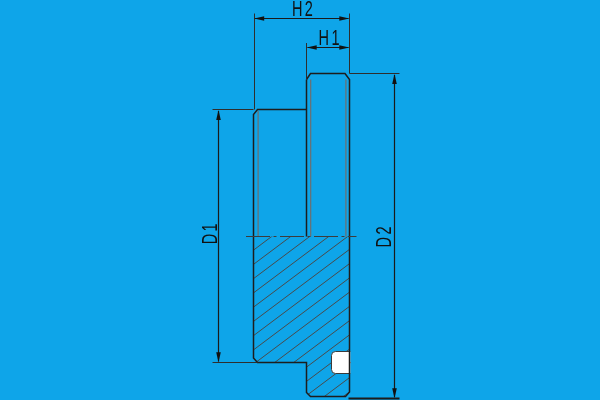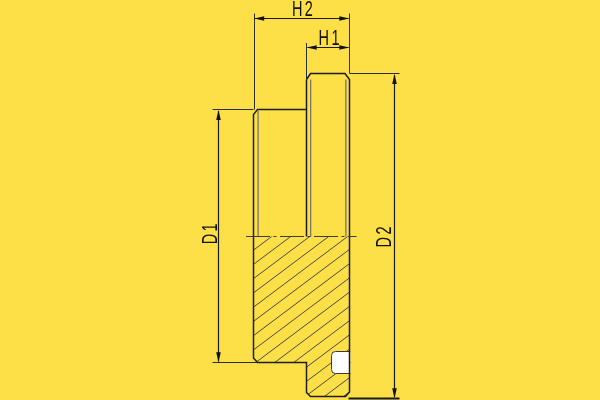--- a/index.html
+++ b/index.html
@@ -1,16 +1,16 @@
 <!DOCTYPE html>
 <html><head>
 <meta charset="utf-8">
 <style>
   html,body{margin:0;padding:0;background:#ffffff;}
-  .page{width:600px;height:400px;position:relative;background:#fde047;overflow:hidden;}
+  .page{width:600px;height:400px;position:relative;background:#0ea5e9;overflow:hidden;}
   text{font-family:"Liberation Sans",sans-serif;fill:#111;}
 </style>
 </head>
 <body>
 <div class="page">
 <svg width="600" height="400" viewBox="0 0 600 400" xmlns="http://www.w3.org/2000/svg">
 <defs>
   <clipPath id="sect" clip-rule="evenodd">
     <path d="M253.5,236.5 H349.5 V392 L345.5,396.5 H310.5 L306.5,392.5 V362.5 H257.5 L253.5,358 Z
              M350.9,351.5 H335.5 Q331.5,351.5 331.5,355.5 V369.5 Q331.5,373.5 335.5,373.5 H350.9 Z" clip-rule="evenodd"></path>

